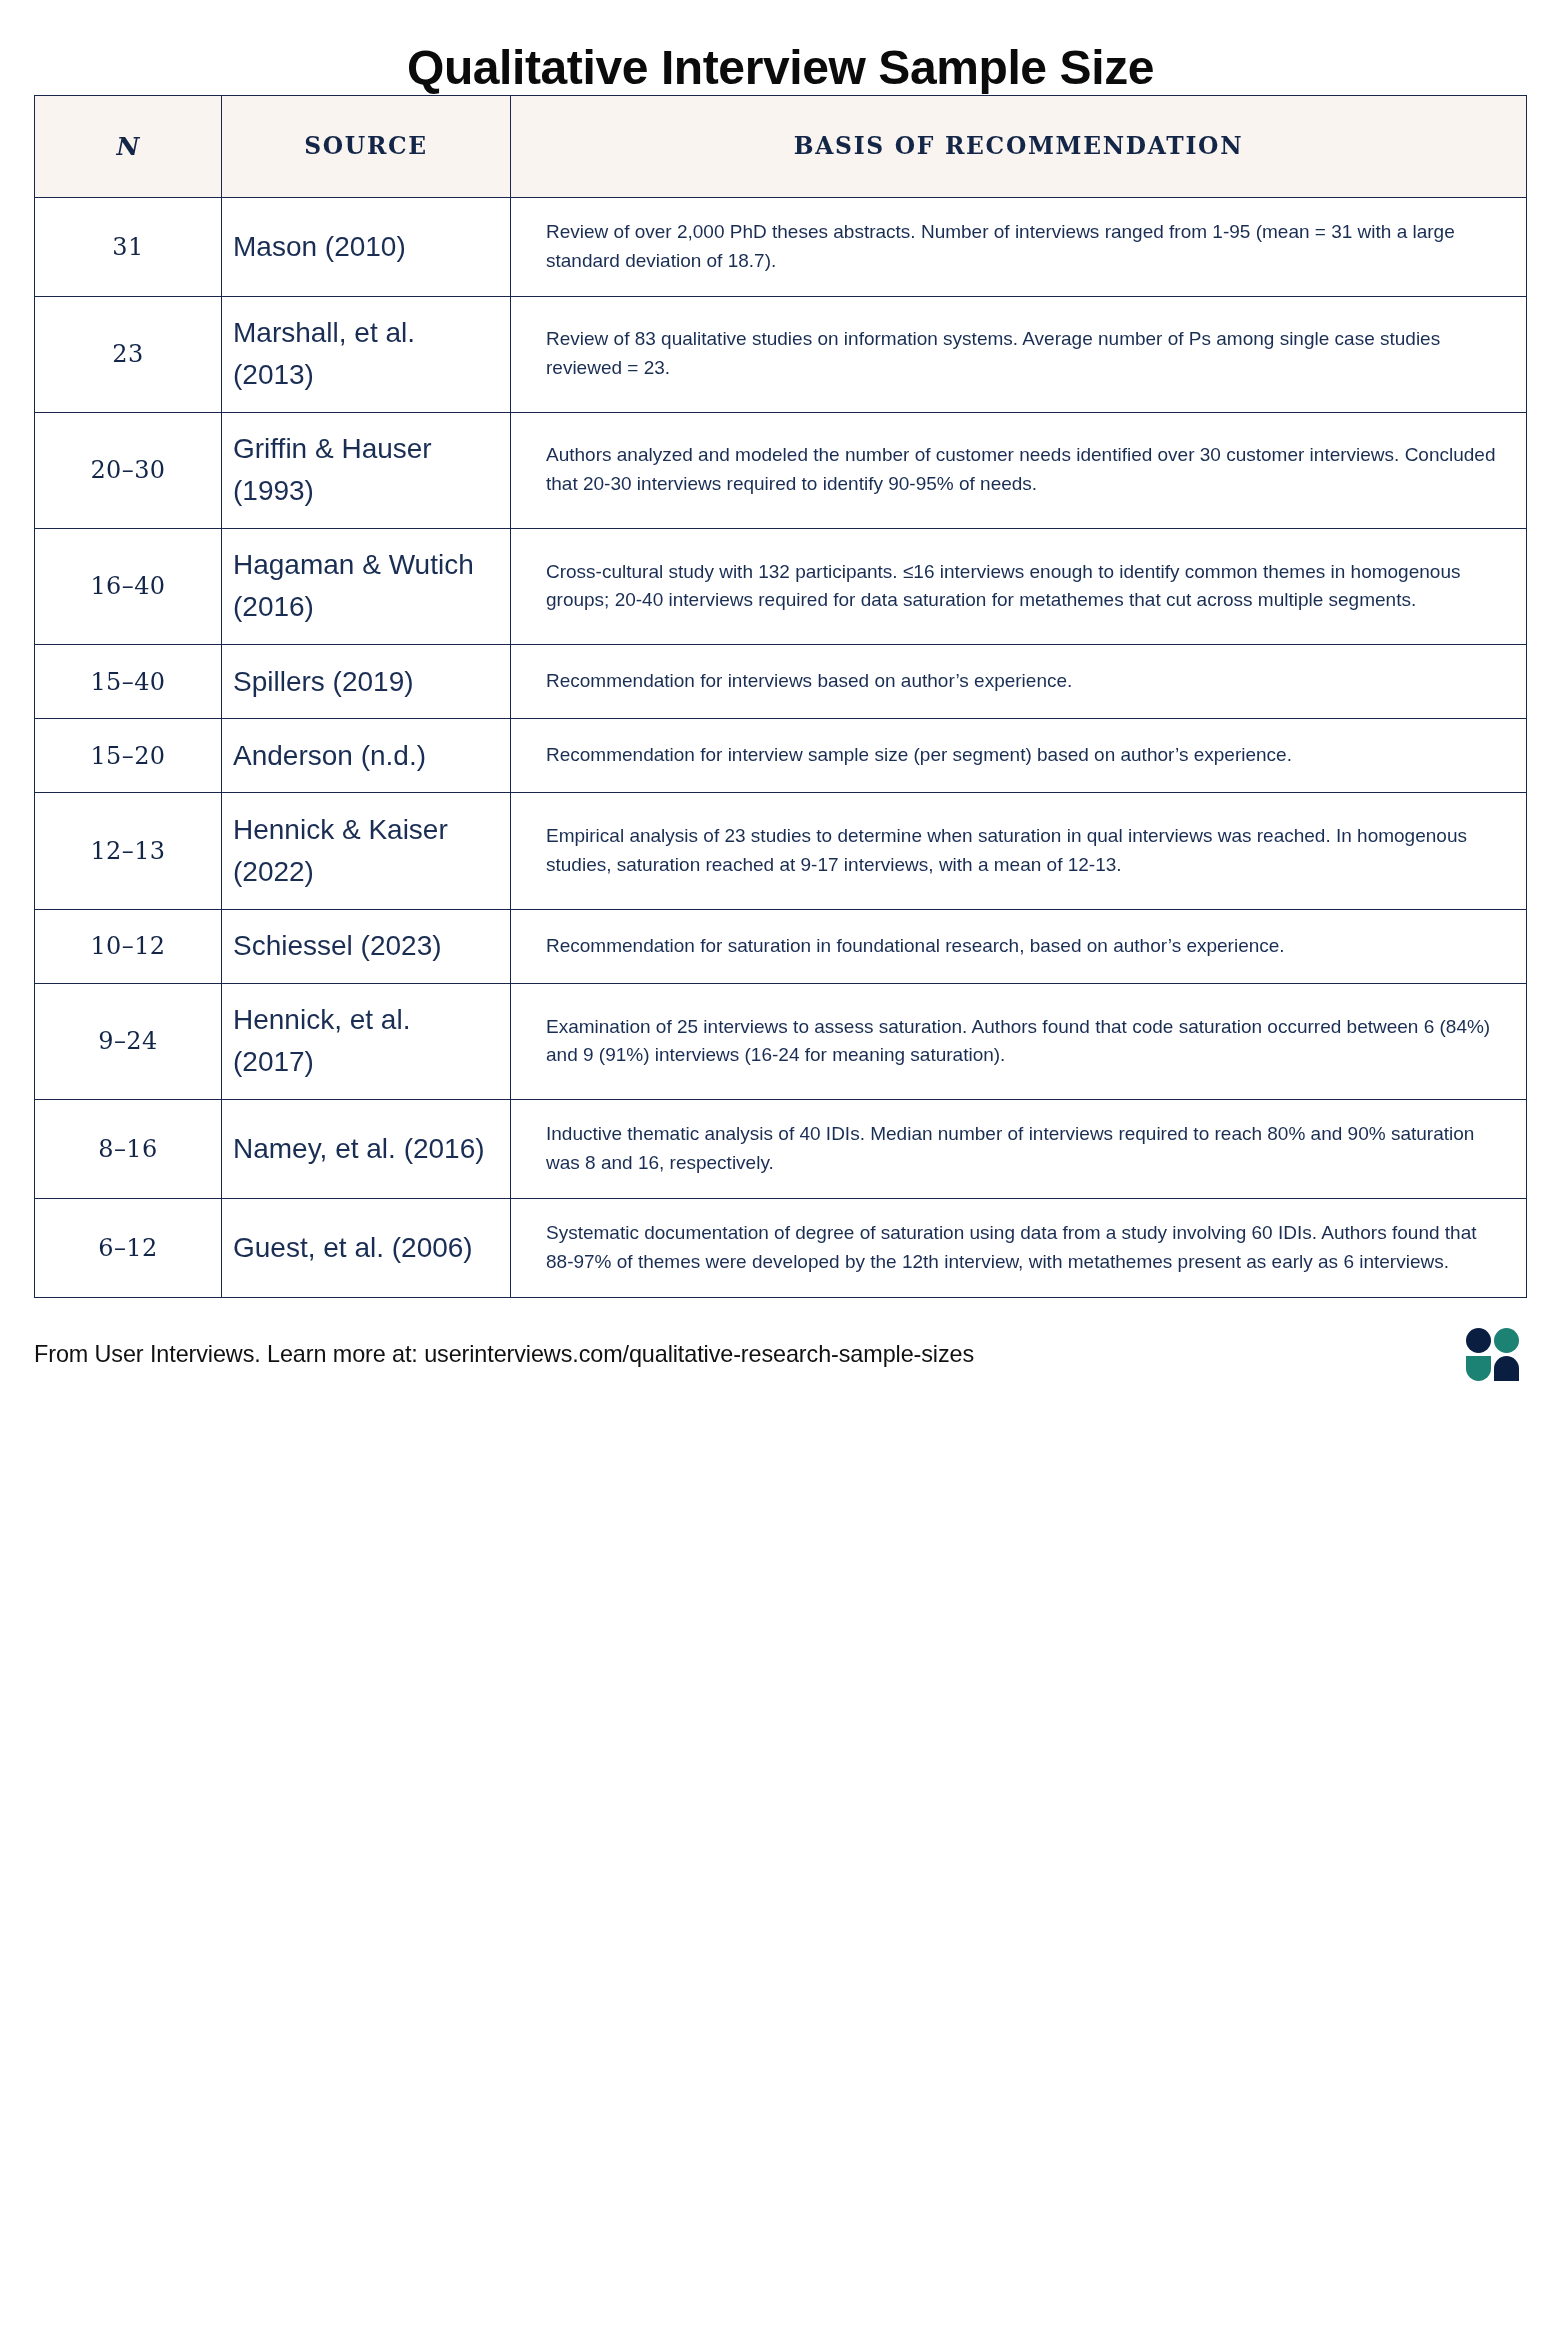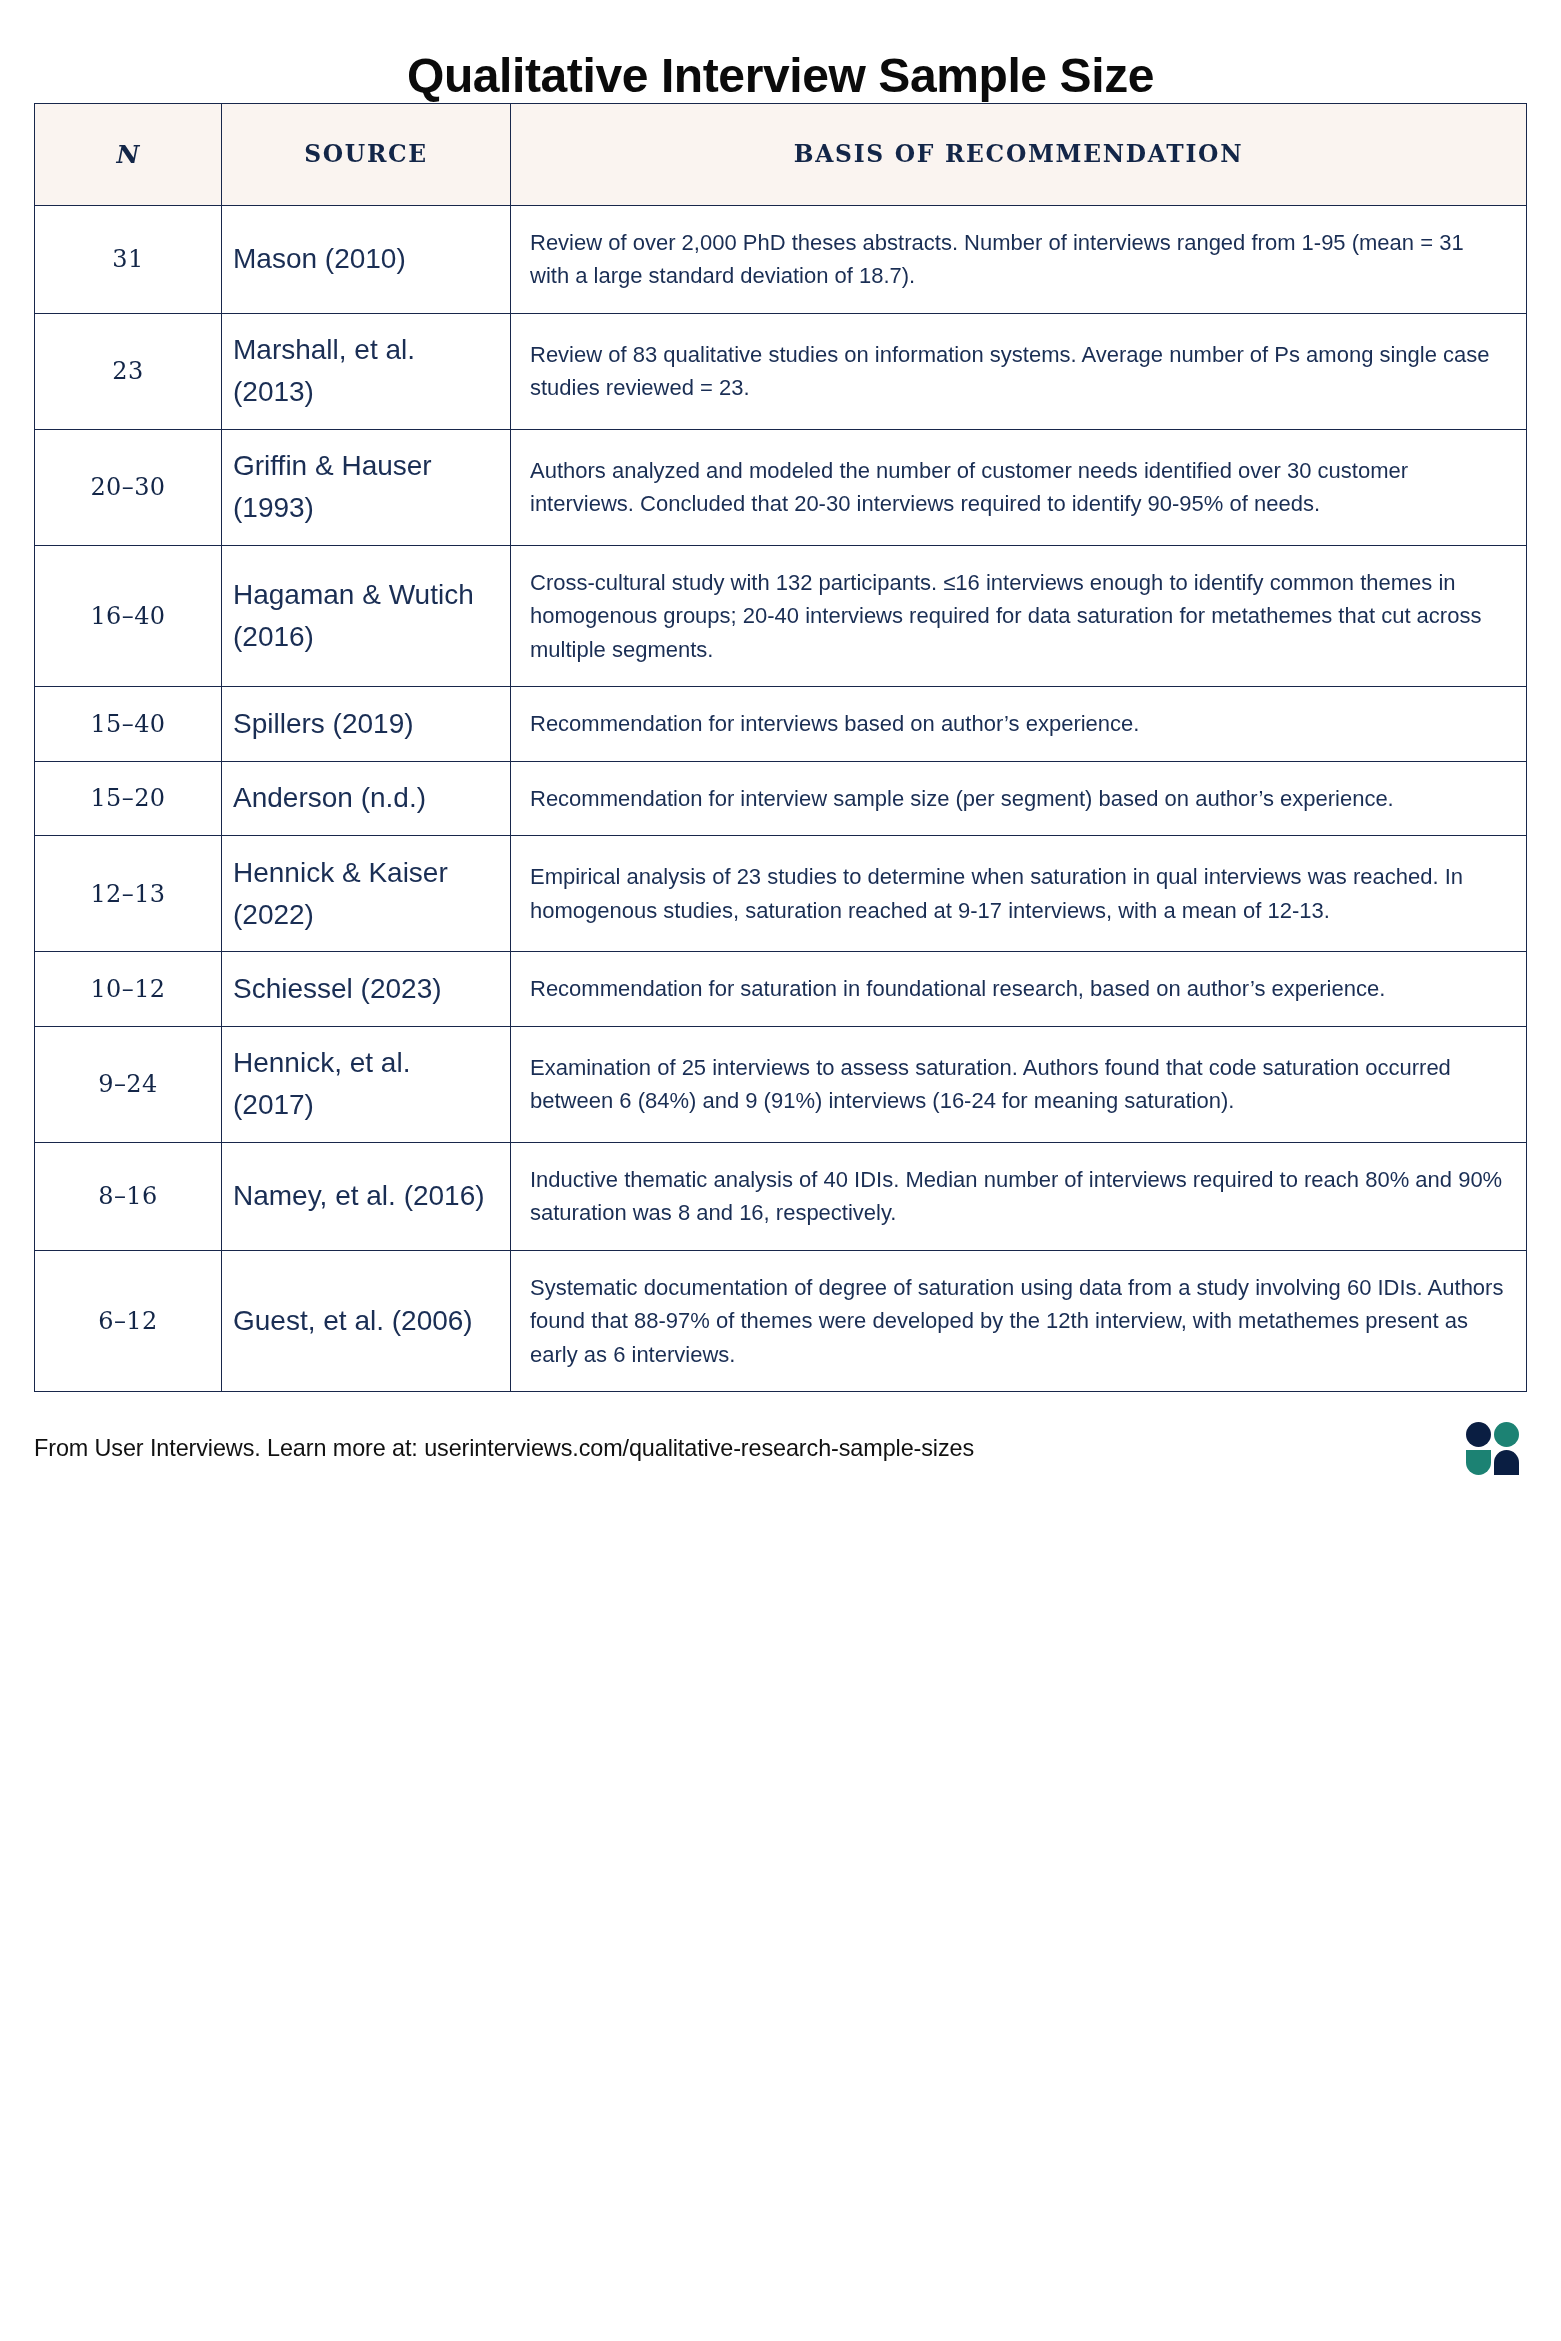--- a/index.html
+++ b/index.html
@@ -13,21 +13,20 @@
     font-family: "Liberation Sans", sans-serif;
     -webkit-font-smoothing: antialiased;
   }
   .page {
     position: relative;
     width: 1561px;
     height: 2024px;
     background: #FFFFFF;
     box-sizing: border-box;
     padding: 0 34px;
-    margin-top: 8px;
   }
 
   
   .title {
     margin: 0;
     padding-top: 41px;
     text-align: center;
     font-family: "Liberation Sans", sans-serif;
     font-weight: 700;
     font-size: 48px;
@@ -99,23 +98,23 @@
     font-weight: 400;
     font-size: 28px;
     line-height: 1.5;
     padding: 15.6px 11px;
   }
   td.cell-basis {
     text-align: left;
     color: #1A2E54;
     font-family: "Liberation Sans", sans-serif;
     font-weight: 400;
-    font-size: 22px;
+    font-size: 19px;
     line-height: 1.52;
-    padding: 20px 22px 20px 19px;
+    padding: 20px 22px 20px 35px;
   }
 
   
   .footer {
     display: flex;
     align-items: center;
     justify-content: space-between;
     padding-top: 30px;
   }
   .footer-text {

